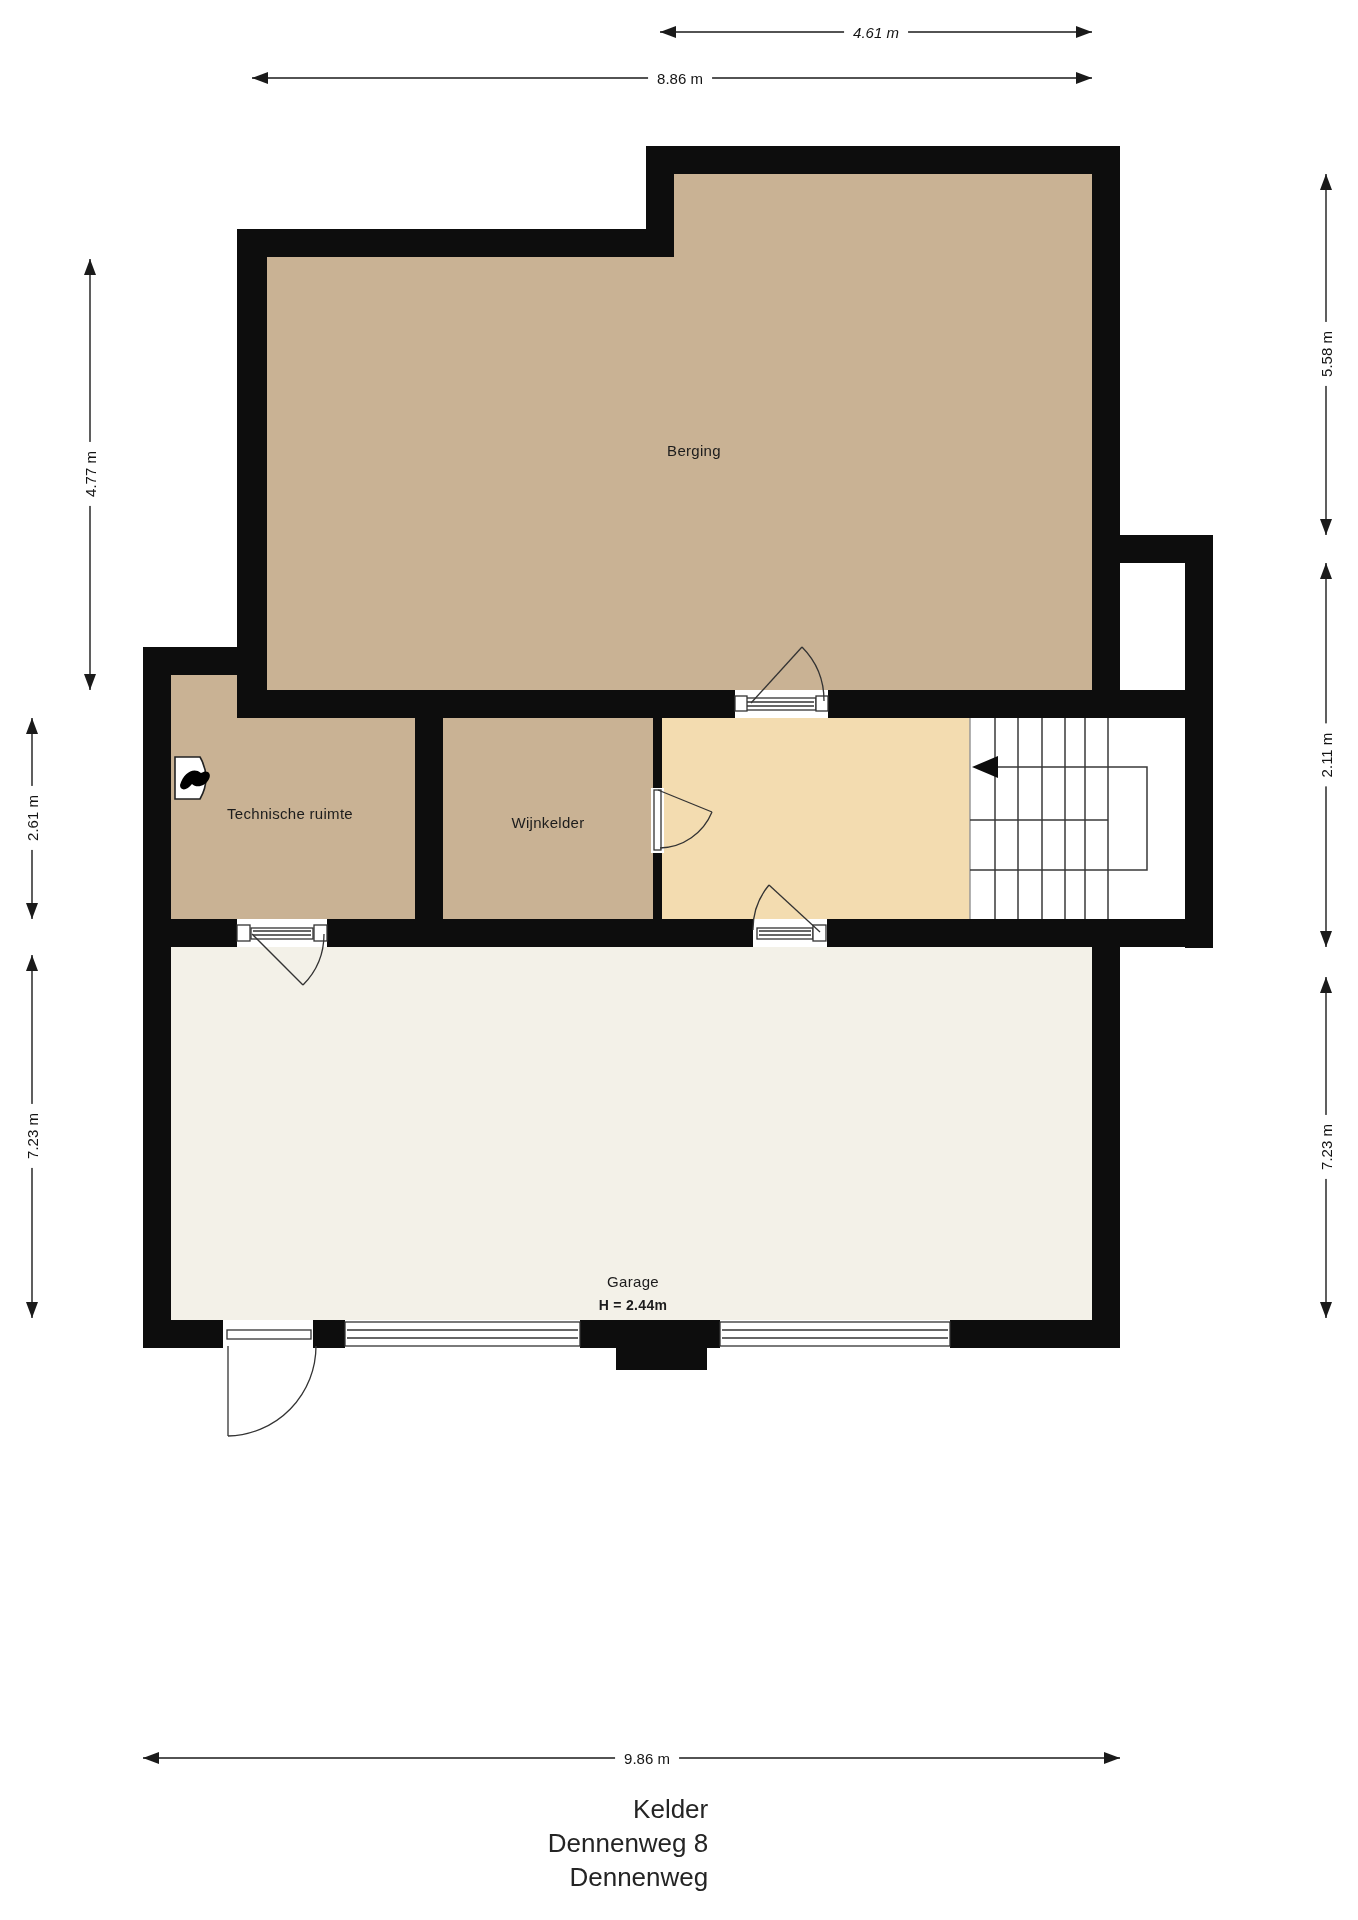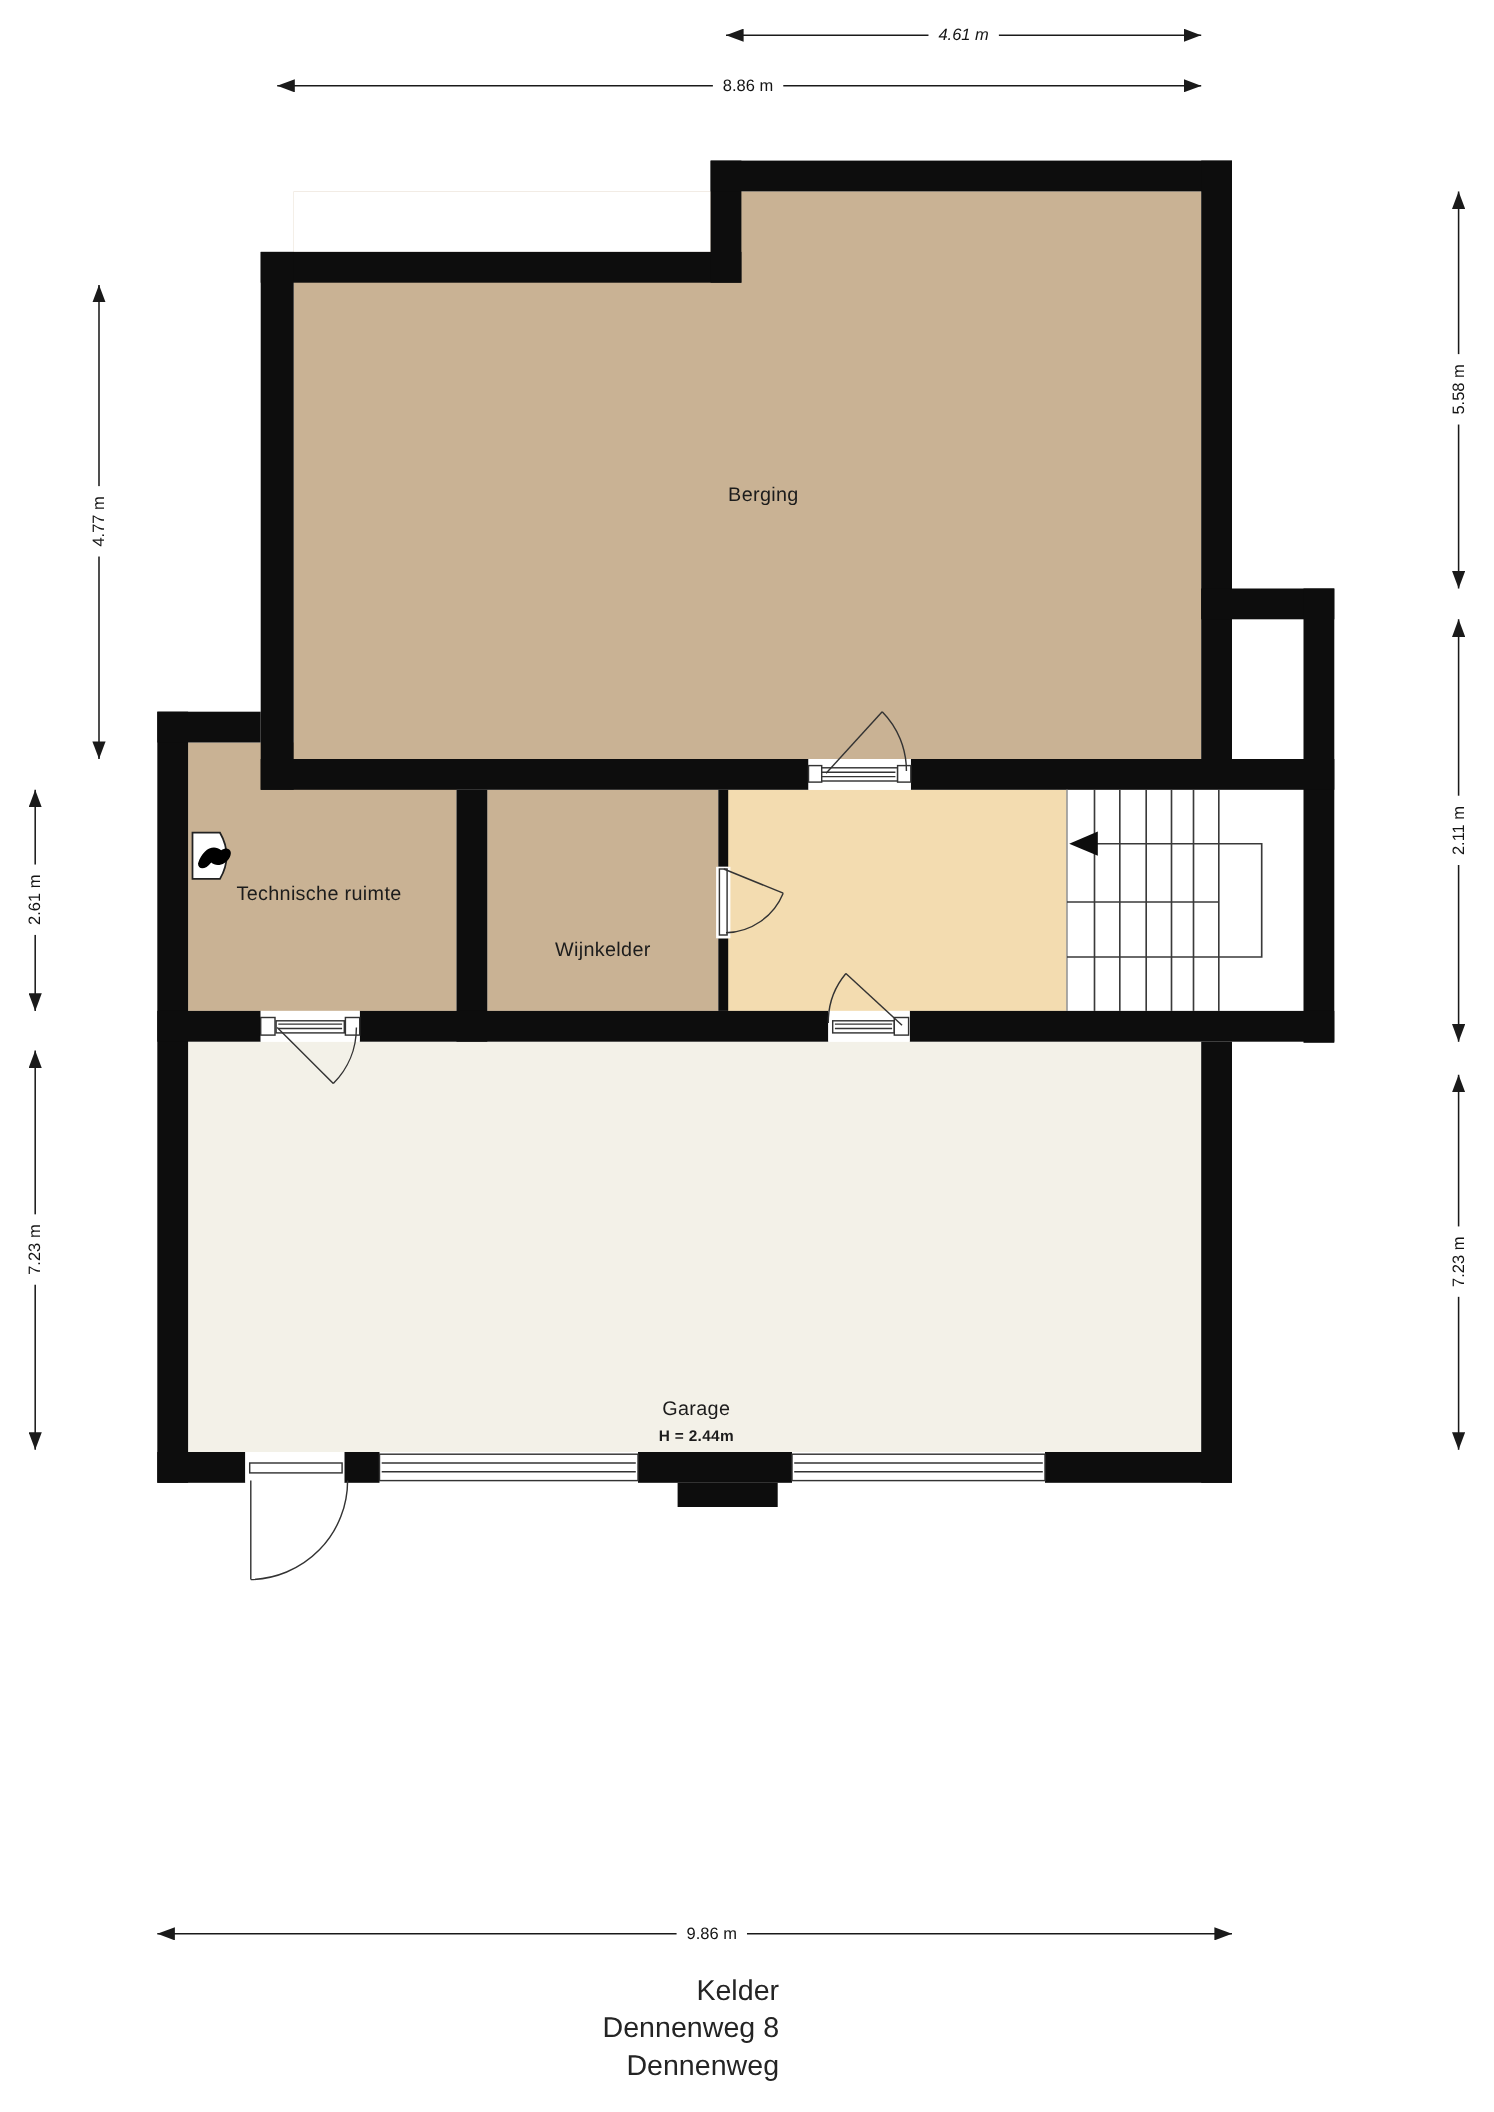--- a/index.html
+++ b/index.html
@@ -6,21 +6,21 @@
   body{
     width:1358px;height:1920px;position:relative;background:#ffffff;
     font-family:"Liberation Sans", sans-serif;overflow:hidden;
   }
   .floor{position:absolute;}
   .wall{position:absolute;background:#0d0d0d;}
   .whitepatch{position:absolute;background:#ffffff;}
   .opening{position:absolute;background:#ffffff;}
   .roomlabel{
     position:absolute;transform:translate(-50%,-50%);
-    font-size:18px;color:#1c1c1c;white-space:nowrap;letter-spacing:.3px;
+    font-size:15px;color:#1c1c1c;white-space:nowrap;letter-spacing:.3px;
   }
   .subnote{font-size:14px;}
   .dimlabel{
     position:absolute;transform:translate(-50%,-50%);
     background:#ffffff;padding:1px 9px;font-size:15px;color:#141414;white-space:nowrap;
   }
   .dimlabel.vert{transform:translate(-50%,-50%) rotate(-90deg);}
   .titleblock{
     position:absolute;left:628px;top:1792px;transform:translateX(-50%);
     text-align:right;font-size:26px;line-height:34px;color:#242424;white-space:nowrap;
@@ -156,21 +156,21 @@
     <line x1="32" y1="955" x2="32" y2="1318" marker-start="url(#ah-s)" marker-end="url(#ah-e)"></line>
     <line x1="1326" y1="174" x2="1326" y2="535" marker-start="url(#ah-s)" marker-end="url(#ah-e)"></line>
     <line x1="1326" y1="563" x2="1326" y2="947" marker-start="url(#ah-s)" marker-end="url(#ah-e)"></line>
     <line x1="1326" y1="977" x2="1326" y2="1318" marker-start="url(#ah-s)" marker-end="url(#ah-e)"></line>
     <line x1="143" y1="1758" x2="1120" y2="1758" marker-start="url(#ah-s)" marker-end="url(#ah-e)"></line>
   </g>
 </svg>
 
 <div class="roomlabel" style="left:694px;top:450px;">Berging</div>
 <div class="roomlabel" style="left:290px;top:813px;">Technische ruimte</div>
-<div class="roomlabel" style="left:548px;top:864px;">Wijnkelder</div>
+<div class="roomlabel" style="left:548px;top:822px;">Wijnkelder</div>
 <div class="roomlabel" style="left:633px;top:1281px;">Garage</div>
 <div class="roomlabel subnote" style="left:633px;top:1305px;font-weight:bold;">H = 2.44m</div>
 
 <div class="dimlabel" style="left:876px;top:32px;font-style:italic;">4.61 m</div>
 <div class="dimlabel" style="left:680px;top:78px;">8.86 m</div>
 <div class="dimlabel vert" style="left:90px;top:474px;">4.77 m</div>
 <div class="dimlabel vert" style="left:32px;top:818px;">2.61 m</div>
 <div class="dimlabel vert" style="left:32px;top:1136px;">7.23 m</div>
 <div class="dimlabel vert" style="left:1326px;top:354px;">5.58 m</div>
 <div class="dimlabel vert" style="left:1326px;top:755px;">2.11 m</div>

